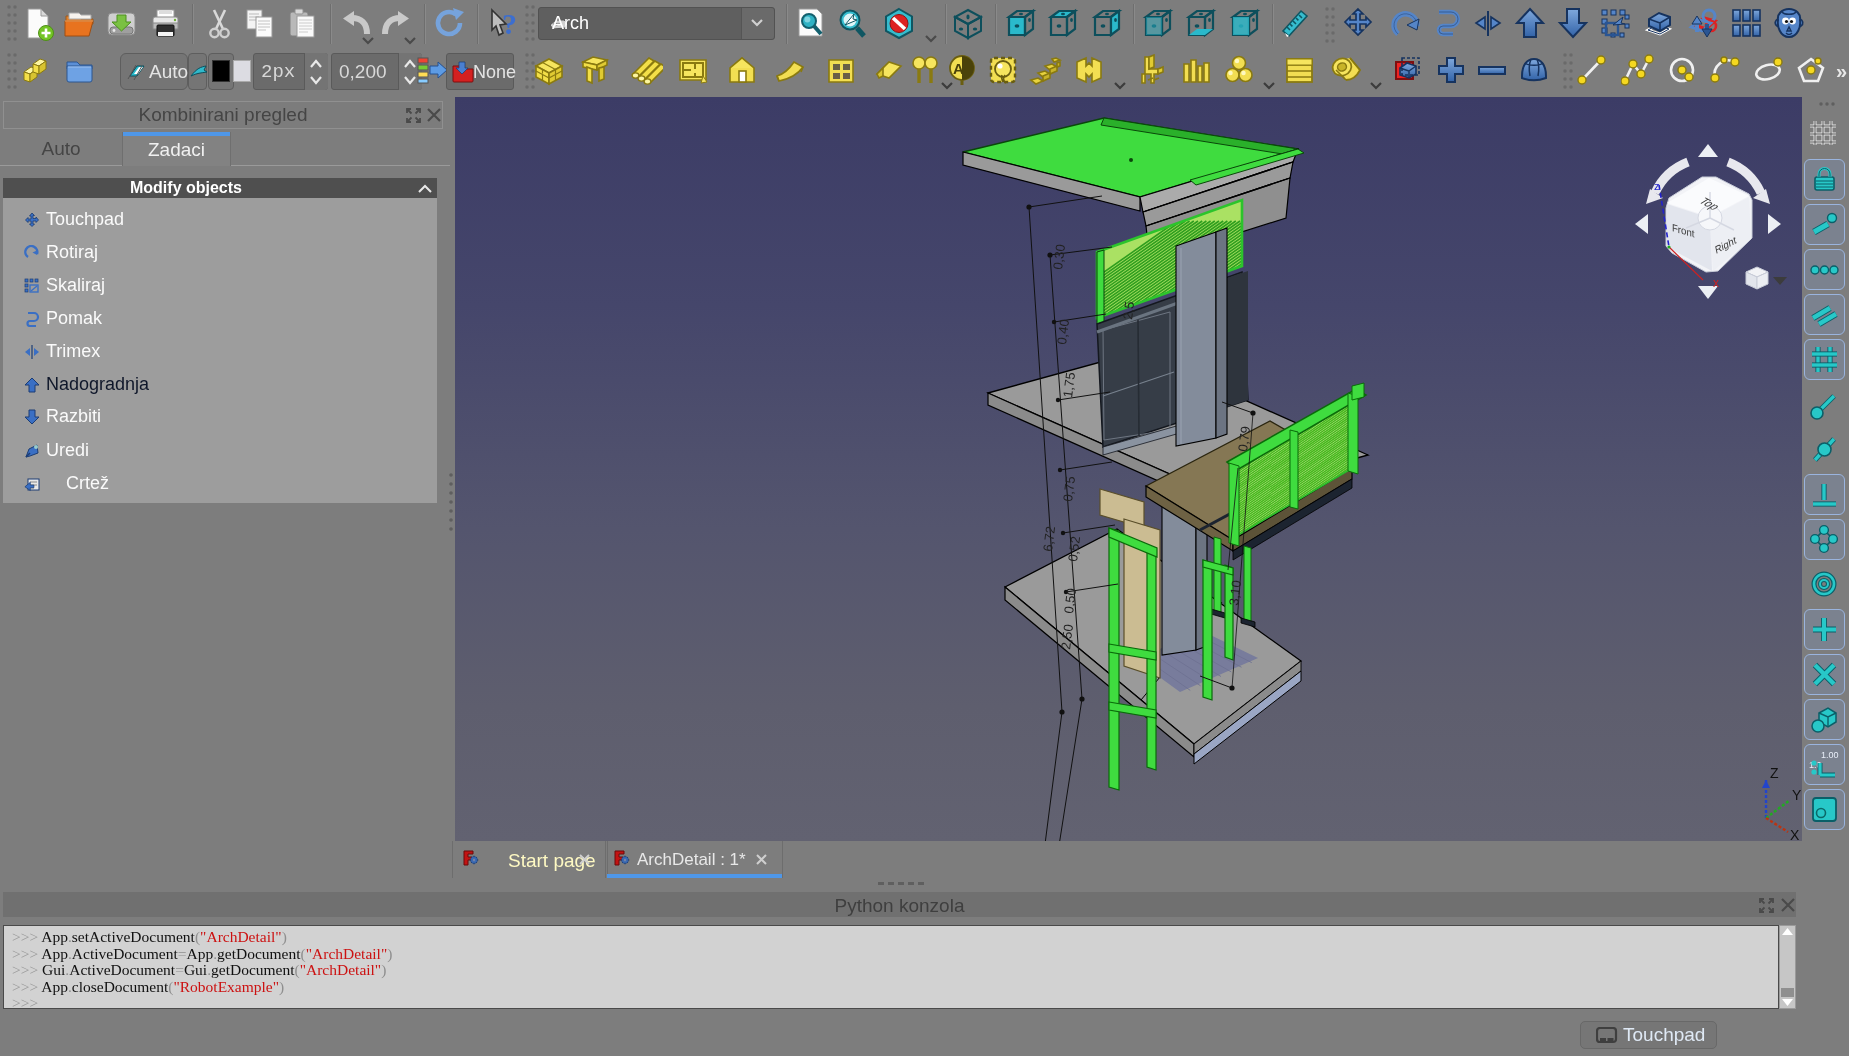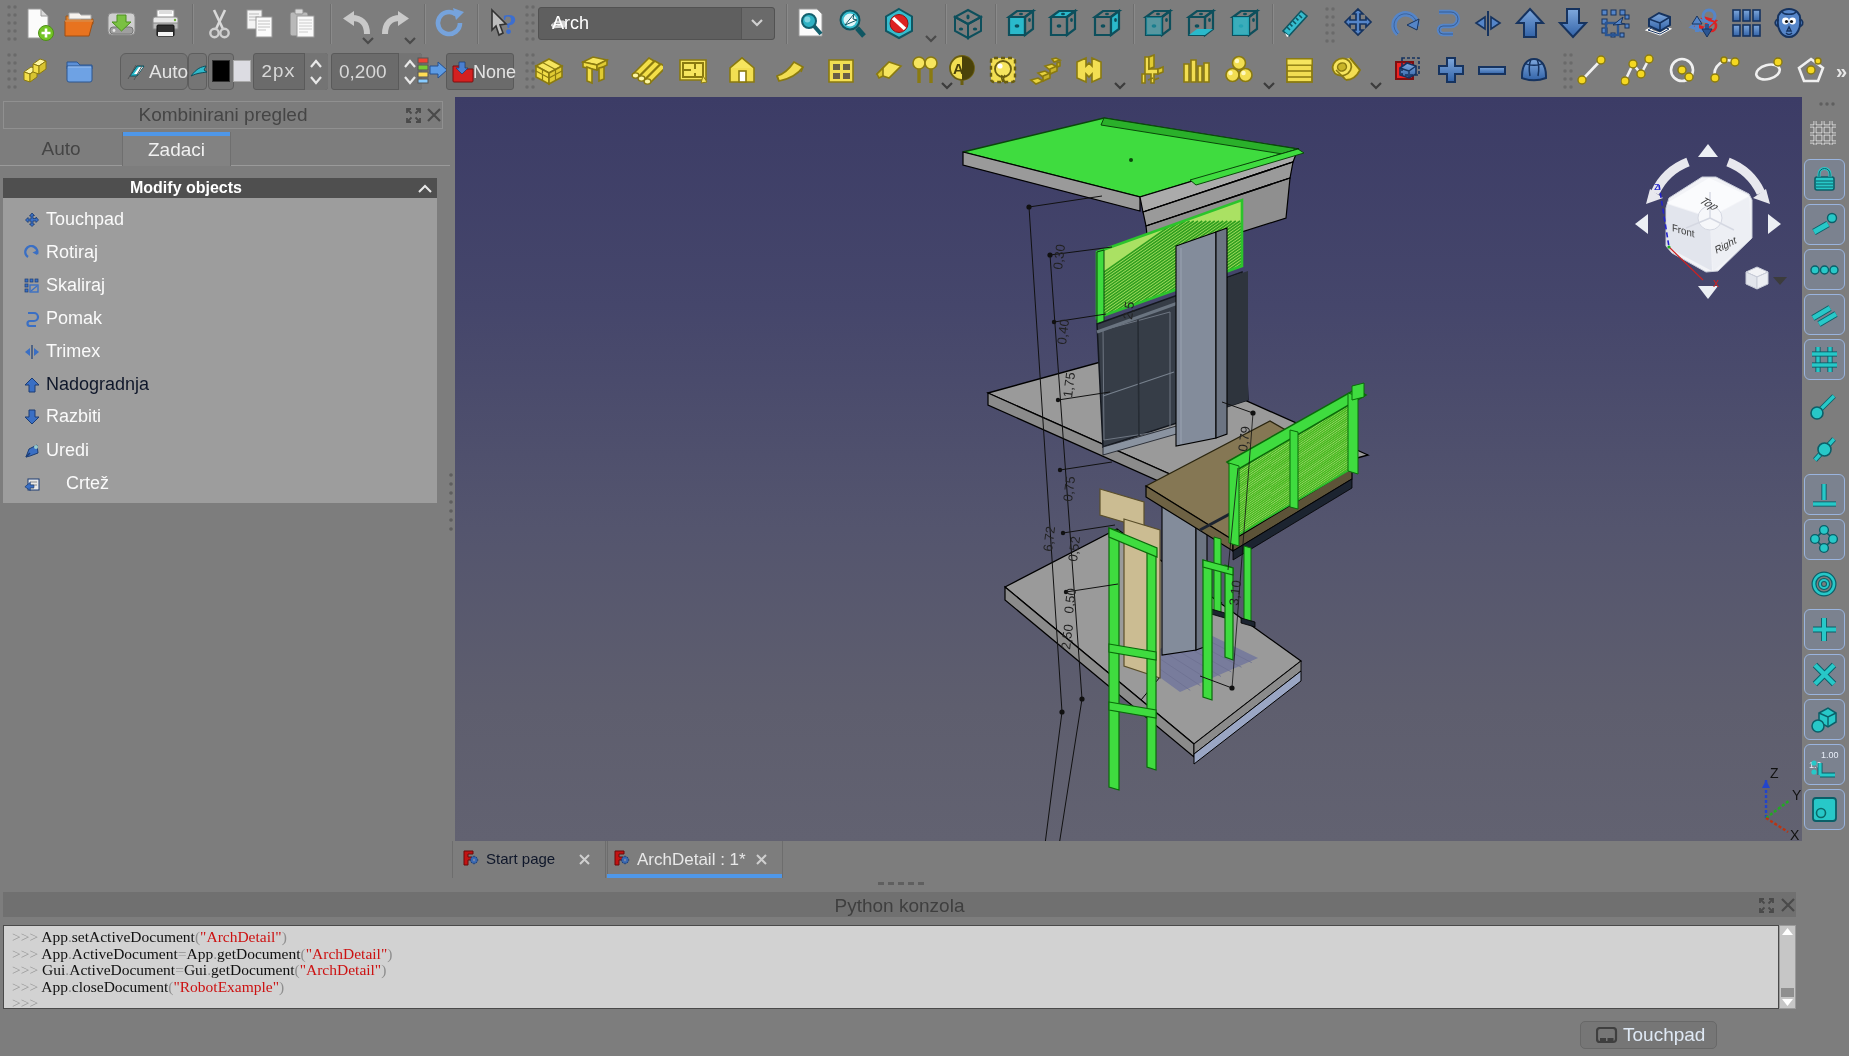--- a/index.html
+++ b/index.html
@@ -1151,21 +1151,21 @@
 <div style="position:absolute;left:607px;top:841px;width:1px;height:37px;background:#6d6d6d;"></div>
 <div style="position:absolute;left:782px;top:841px;width:1px;height:37px;background:#6d6d6d;"></div>
 <svg style="position:absolute;left:462px;top:849px" width="18" height="18" viewBox="0 0 18 18">
     <path d="M2 2 h9 v3 h-5 v3 h4 v3 h-4 v5 h-4z" fill="#c21313" stroke="#6c0a0a" stroke-width="1"></path>
     <g fill="#4a7fd2" stroke="#1c3f77" stroke-width="0.8">
       <circle cx="12" cy="11" r="3.4"></circle>
       <circle cx="12" cy="11" r="1.2" fill="#dde"></circle>
       <path d="M12 6.6 v2 M12 13.4 v2 M7.6 11 h2 M14.4 11 h2 M9 8 l1.4 1.4 M13.6 12.6 l1.4 1.4 M15 8 l-1.4 1.4 M10.4 12.6 L9 14"></path>
     </g>
   </svg>
-<div style="position:absolute;left:486px;top:850px;color:#0f172a;font-size:15px;">Start page</div>
+<div style="position:absolute;left:508px;top:850px;color:#fef9c3;font-size:19px;">Start page</div>
 <svg style="position:absolute;left:578px;top:853px" width="13" height="13" viewBox="0 0 13 13">
     <path d="M2 2 L11 11 M11 2 L2 11" stroke="#cfcfcf" stroke-width="2"></path>
   </svg>
 <svg style="position:absolute;left:613px;top:849px" width="18" height="18" viewBox="0 0 18 18">
     <path d="M2 2 h9 v3 h-5 v3 h4 v3 h-4 v5 h-4z" fill="#c21313" stroke="#6c0a0a" stroke-width="1"></path>
     <g fill="#4a7fd2" stroke="#1c3f77" stroke-width="0.8">
       <circle cx="12" cy="11" r="3.4"></circle>
       <circle cx="12" cy="11" r="1.2" fill="#dde"></circle>
       <path d="M12 6.6 v2 M12 13.4 v2 M7.6 11 h2 M14.4 11 h2 M9 8 l1.4 1.4 M13.6 12.6 l1.4 1.4 M15 8 l-1.4 1.4 M10.4 12.6 L9 14"></path>
     </g>

